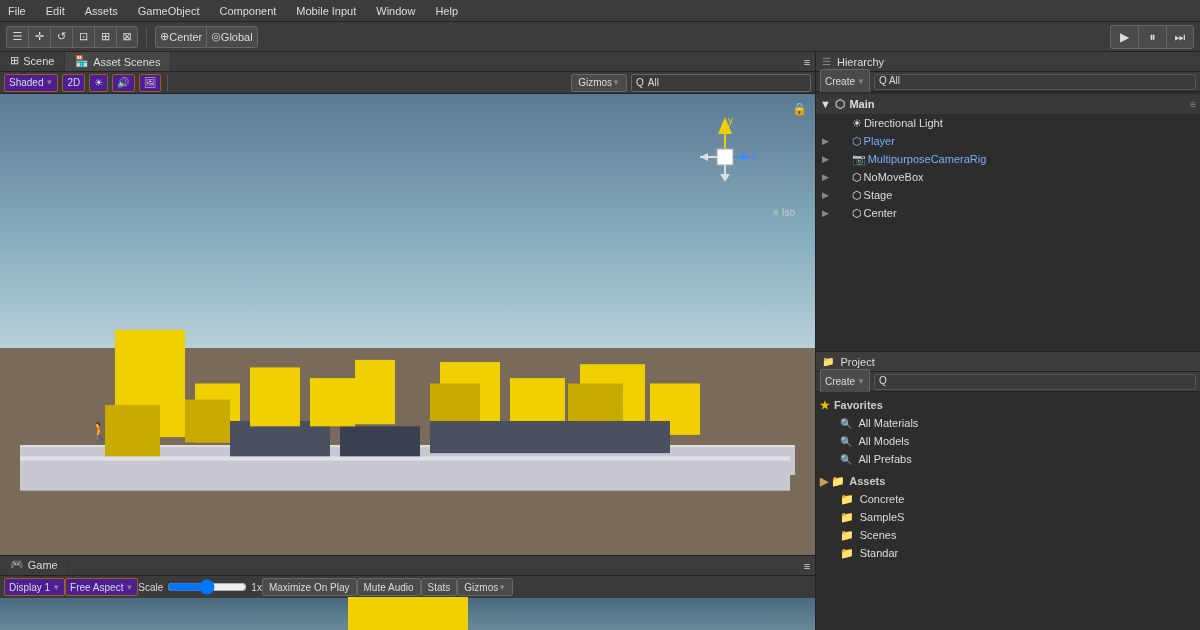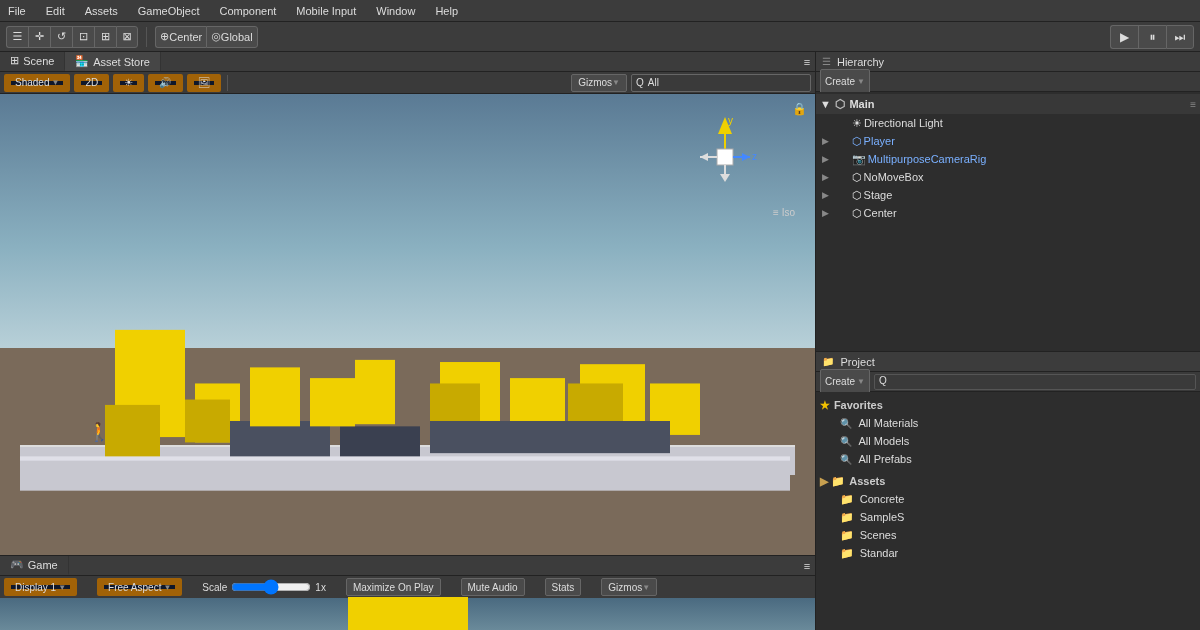--- a/index.html
+++ b/index.html
@@ -110,22 +110,22 @@
       height: 22px;
       background: #3a3a3a;
       display: flex;
       align-items: center;
       padding: 0 4px;
       gap: 4px;
       border-bottom: 1px solid #222;
     }
     .scene-dropdown {
       height: 18px;
-      background: #0f172a;
-      border: 7px solid #a16207;
+      background: #4c1d95;
+      border: 1px solid #a16207;
       border-radius: 2px;
       color: #ddd;
       font-size: 10px;
       padding: 0 4px;
       cursor: pointer;
       display: flex;
       align-items: center;
       gap: 2px;
     }
     .scene-toolbar-sep { width: 1px; height: 16px; background: #555; margin: 0 2px; }
@@ -239,21 +239,21 @@
       display: flex;
       align-items: stretch;
       border-bottom: 1px solid #222;
     }
     .game-toolbar {
       height: 22px;
       background: #3a3a3a;
       display: flex;
       align-items: center;
       padding: 0 4px;
-      gap: 20px;
+      gap: 0;
     }
     .game-view {
       flex: 1;
       background: linear-gradient(180deg, #4a6a80 0%, #6a8a9a 100%);
       position: relative;
     }
     .game-yellow-box {
       position: absolute;
       bottom: 0;
       left: 50%;
@@ -444,21 +444,21 @@
 
   <div class="left-panel">
 
     <div class="tab-bar">
       <div class="tab active">
         <span>⊞</span>
         <span>Scene</span>
       </div>
       <div class="tab">
         <span>🏪</span>
-        <span>Asset Store</span>
+        <span>Asset Scenes</span>
       </div>
       <div class="tab-menu-btn">≡</div>
     </div>
 
     <div class="scene-toolbar">
       <div class="scene-dropdown">
         <span>Shaded</span>
         <span class="chevron">▼</span>
       </div>
       <div class="scene-dropdown">
@@ -593,20 +593,24 @@
     <div class="hierarchy-panel">
       <div class="panel-header">
         <span class="panel-icon">☰</span>
         <span class="panel-title">Hierarchy</span>
       </div>
       <div class="panel-toolbar">
         <div class="create-btn">
           <span>Create</span>
           <span class="chevron">▼</span>
         </div>
+        <div class="hierarchy-search">
+          <span>Q</span>
+          <span>All</span>
+        </div>
       </div>
       <div class="hierarchy-content">
 
         <div class="h-item-main">
           <span>▼</span>
           <span class="h-icon-unity">⬡</span>
           <span>Main</span>
           <span class="h-menu-btn">≡</span>
         </div>
 

